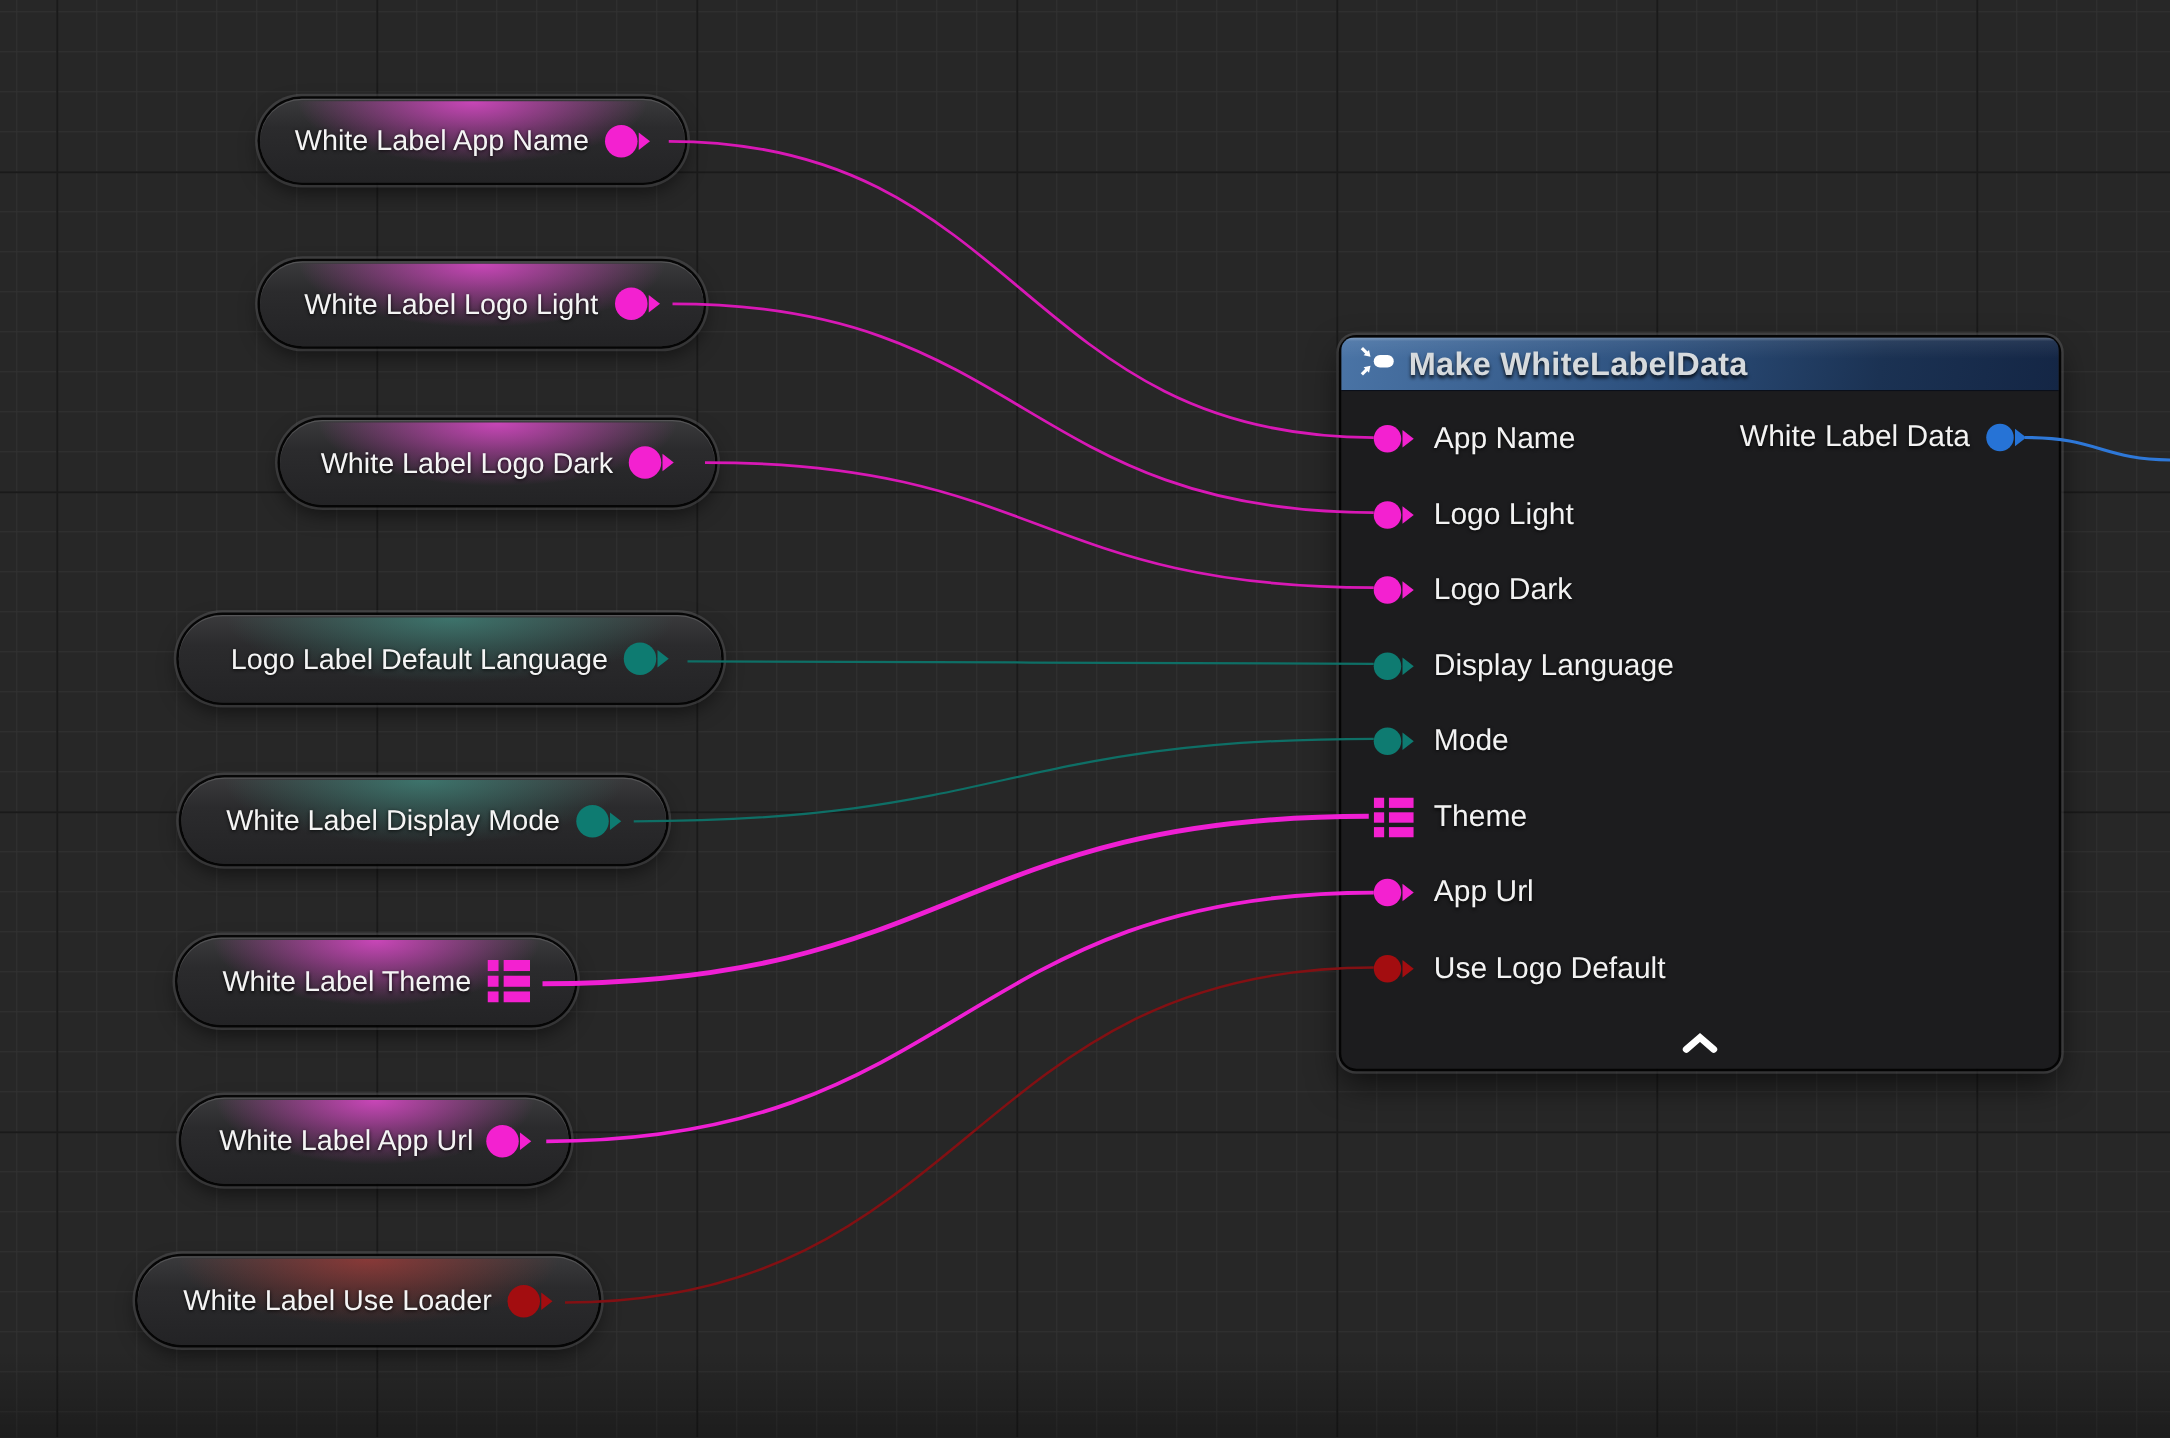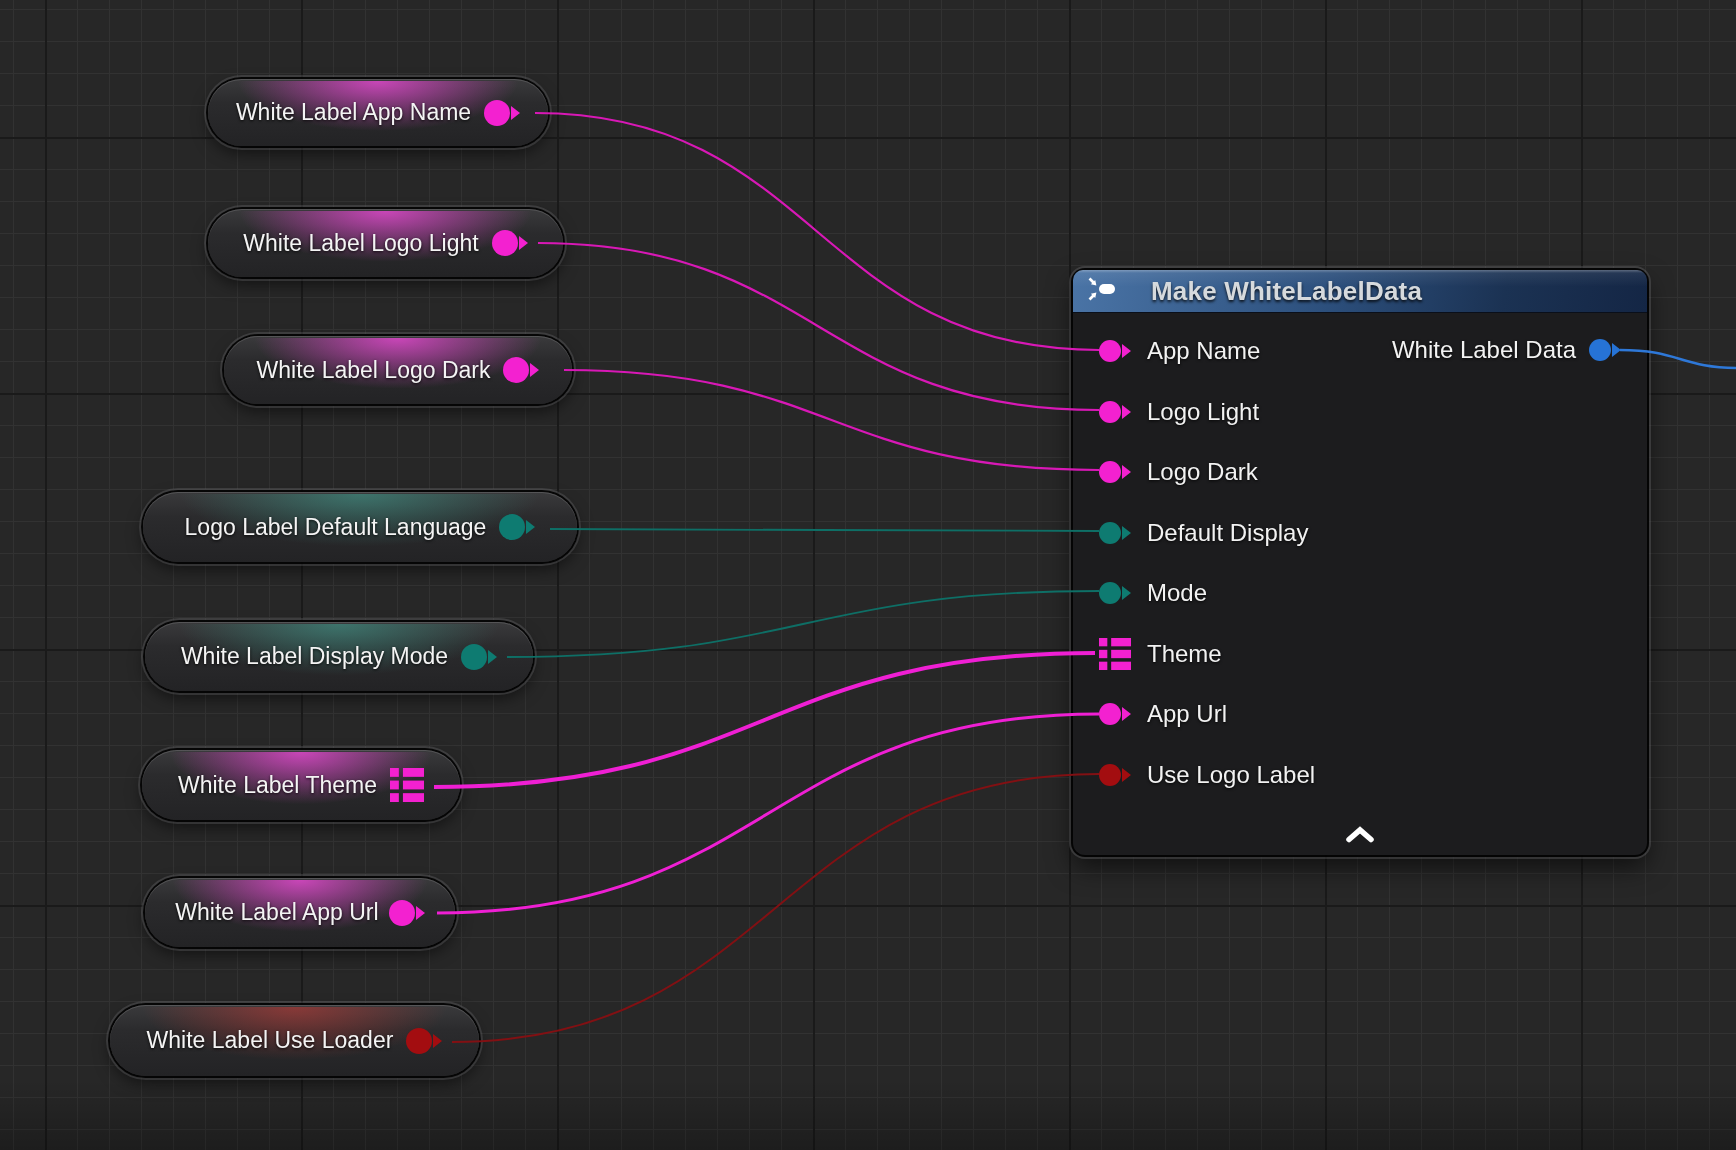--- a/index.html
+++ b/index.html
@@ -49,21 +49,21 @@
   }
   .mk-header{
     height:42px;border-radius:10px 10px 0 0;display:flex;align-items:center;
     background:
       linear-gradient(180deg,rgba(255,255,255,0.30) 0%,rgba(255,255,255,0.07) 3px,rgba(255,255,255,0) 40%),
       linear-gradient(100deg,#4a74a6 0%,#2c4f7c 45%,#1b3253 75%,#142645 100%);
     border-bottom:1px solid #0a0f1a;
   }
   .mk-title{
     color:#d6dadd;font-size:26px;font-weight:700;letter-spacing:0.2px;
-    text-shadow:0 2px 3px rgba(0,0,0,0.8);white-space:nowrap;margin-left:24px;
+    text-shadow:0 2px 3px rgba(0,0,0,0.8);white-space:nowrap;
   }
   .mk-header-icon{margin:0 10px 0 14px;flex:0 0 auto;}
   .mk-rows{padding-top:8px;}
   .mk-row{height:60.5px;display:flex;align-items:center;padding-left:26px;}
   .row-glyph{width:36px;display:flex;align-items:center;flex:0 0 auto;}
   .row-label{margin-left:12px;color:#f2f2f2;font-size:24px;white-space:nowrap;
     text-shadow:0 1px 3px rgba(0,0,0,0.85);}
   .mk-output{
     position:absolute;top:50px;right:0;height:60.5px;display:flex;align-items:center;
     padding-right:26px;gap:13px;
@@ -221,21 +221,21 @@
           </span>
     <span class="row-label">Logo Dark</span>
   </div>
         <div class="mk-row">
     <span class="row-glyph">
             <span class="pin-glyph">
               <span class="pin-dot small" style="background: rgb(14, 123, 113);"></span>
               <span class="pin-nub" style="border-left: 9px solid rgb(14, 123, 113);"></span>
             </span>
           </span>
-    <span class="row-label">Default Display</span>
+    <span class="row-label">Display Language</span>
   </div>
         <div class="mk-row">
     <span class="row-glyph">
             <span class="pin-glyph">
               <span class="pin-dot small" style="background: rgb(14, 123, 113);"></span>
               <span class="pin-nub" style="border-left: 9px solid rgb(14, 123, 113);"></span>
             </span>
           </span>
     <span class="row-label">Mode</span>
   </div>
@@ -263,21 +263,21 @@
           </span>
     <span class="row-label">App Url</span>
   </div>
         <div class="mk-row">
     <span class="row-glyph">
             <span class="pin-glyph">
               <span class="pin-dot small" style="background: rgb(163, 13, 16);"></span>
               <span class="pin-nub" style="border-left: 9px solid rgb(163, 13, 16);"></span>
             </span>
           </span>
-    <span class="row-label">Use Logo Label</span>
+    <span class="row-label">Use Logo Default</span>
   </div>
       </div>
     <div class="mk-output">
       <span class="row-label">White Label Data</span>
       <span id="mk-out-pin">
           <span class="pin-glyph">
             <span class="pin-dot small" style="background: rgb(38, 115, 214);"></span>
             <span class="pin-nub" style="border-left: 9px solid rgb(38, 115, 214);"></span>
           </span>
         </span>

